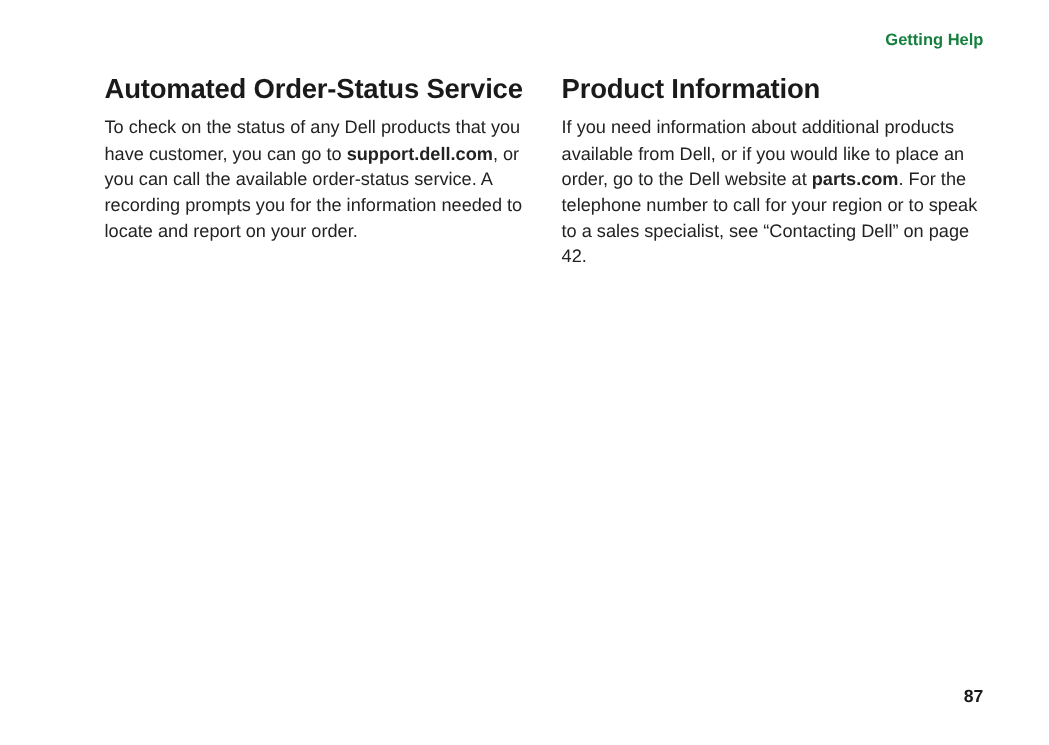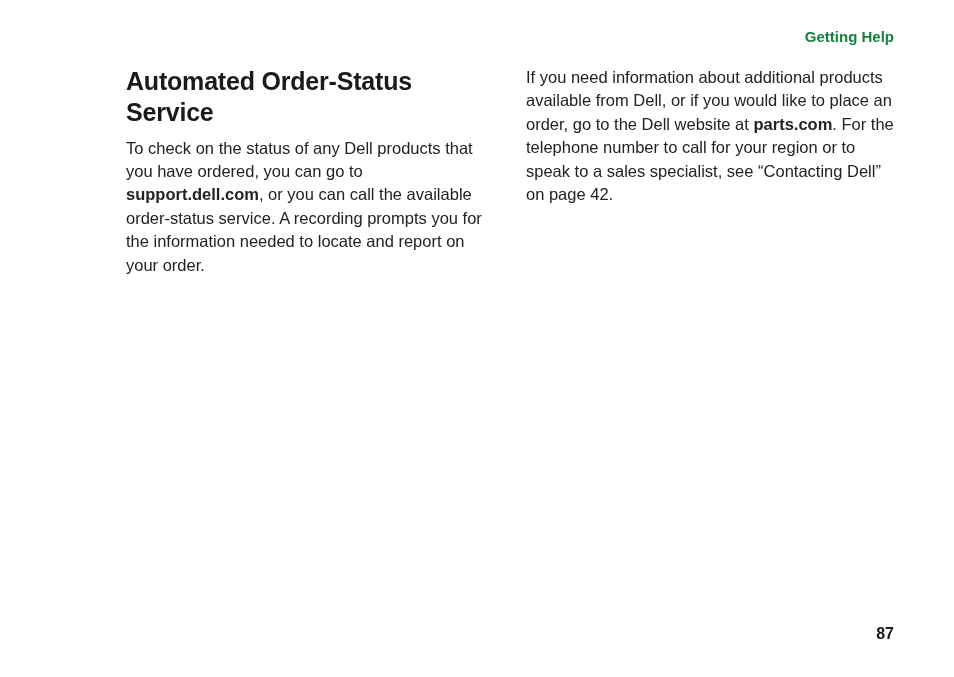--- a/index.html
+++ b/index.html
@@ -21,21 +21,20 @@
       top: 28px;
       right: 60px;
       font-size: 15px;
       font-weight: 600;
       color: #15803d;
     }
     .content {
       display: flex;
       gap: 32px;
       margin-top: 36px;
-      margin-left: 31px;
     }
     .column {
       flex: 1;
       min-width: 0;
     }
     h2 {
       font-size: 25px;
       font-weight: 700;
       line-height: 1.25;
       margin-bottom: 8px;
@@ -63,25 +62,26 @@
 </head>
 <body>
 
 <div class="header-label">Getting Help</div>
 
 <div class="content">
 
   <div class="column">
     <h2>Automated Order-Status Service</h2>
     <p>
-      <span>To check on the status of any Dell products that you have ordered, you can go to </span><span class="bold">support.dell.com</span><span>, or you can call the available order-status service. A recording prompts you for the information needed to locate and report on your order.</span>
+      <span>To check on the status of any Dell products that you have customer, you can go to </span><span class="bold">support.dell.com</span><span>, or you can call the available order-status service. A recording prompts you for the information needed to locate and report on your order.</span>
     </p>
   </div>
 
   <div class="column">
+    <h2>Product Information</h2>
     <p>
       <span>If you need information about additional products available from Dell, or if you would like to place an order, go to the Dell website at </span><span class="bold">parts.com</span><span>. For the telephone number to call for your region or to speak to a sales specialist, see “Contacting Dell” on page 42.</span>
     </p>
   </div>
 
 </div>
 
 <div class="page-number">87</div>
 
 </body></html>

